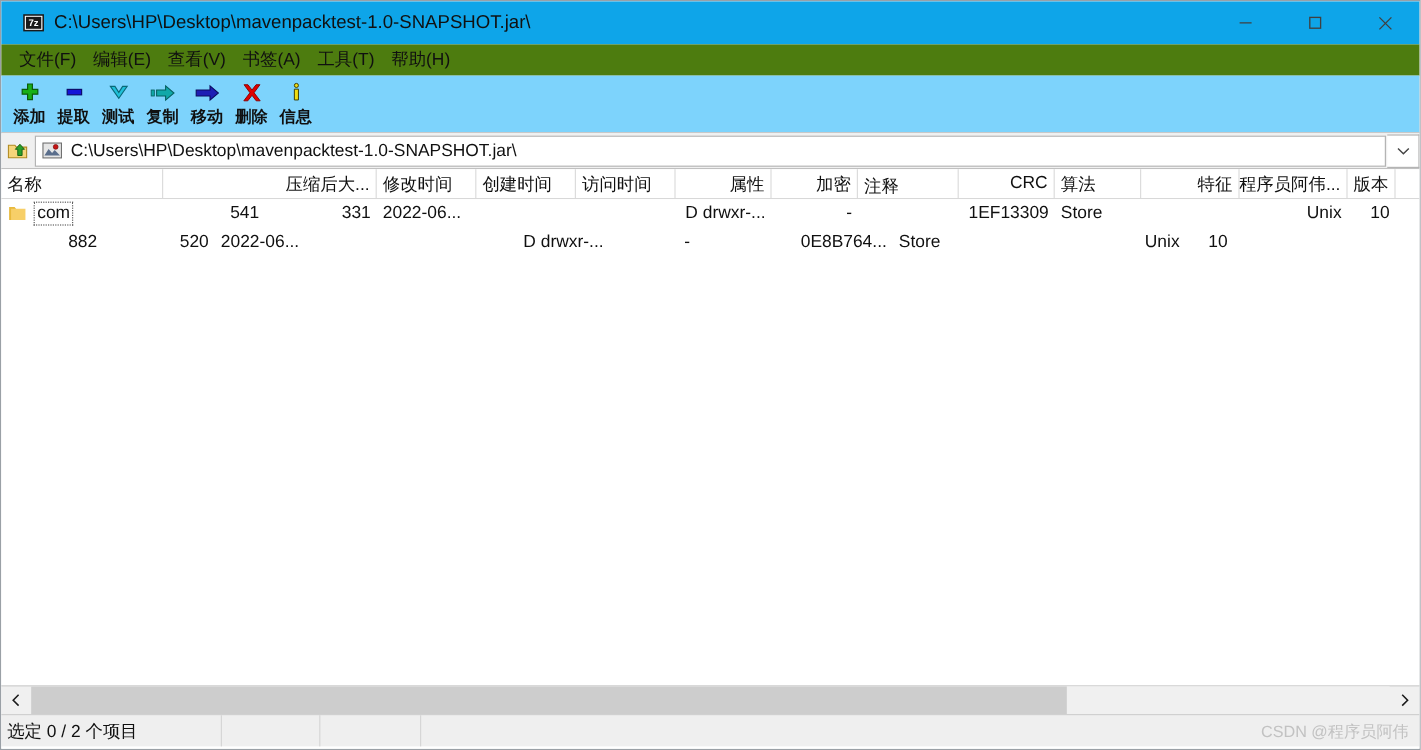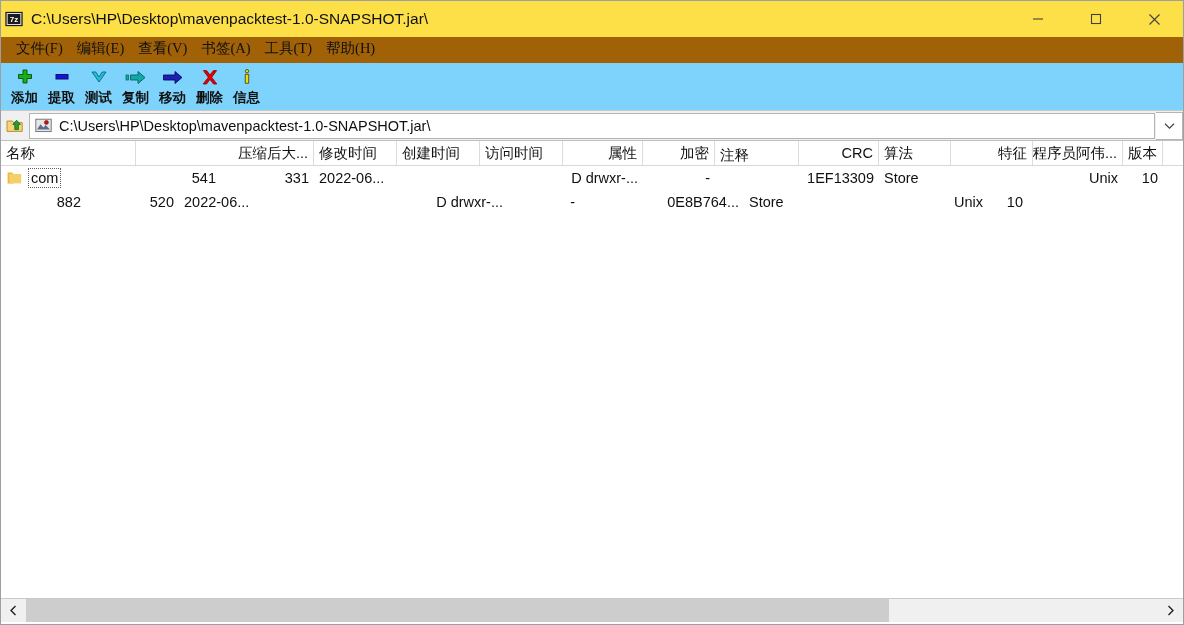--- a/index.html
+++ b/index.html
@@ -20,24 +20,24 @@
     box-sizing: border-box;
     overflow: hidden;
     display: flex;
     flex-direction: column;
   }
 
   
   .titlebar {
     height: 36px;
     min-height: 36px;
-    background: #fde047;
-    display: flex;
-    align-items: center;
-    padding-left: 4px;
+    background: #0ea5e9;
+    display: flex;
+    align-items: center;
+    padding-left: 18px;
     box-sizing: border-box;
   }
   .app-icon {
     width: 18px;
     height: 18px;
     margin-right: 8px;
     flex: 0 0 auto;
     display: block;
   }
   .title-text {
@@ -61,24 +61,24 @@
     align-items: center;
     justify-content: center;
     cursor: default;
   }
 
   
   .menubar {
     height: 26px;
     min-height: 26px;
     display: flex;
+    align-items: center;
     padding-left: 8px;
-    background: #a16207;
-    box-sizing: border-box;
-    font-family: Liberation Serif, serif;
+    background: #4d7c0f;
+    box-sizing: border-box;
   }
   .menu-item {
     font-size: 14.5px;
     color: #101010;
     padding: 2px 7px 3px 7px;
     white-space: nowrap;
     cursor: default;
   }
 
   
@@ -597,15 +597,22 @@
     <div class="hs-track">
       <div class="hs-thumb" id="hsThumb" style="left: 0px; width: 863px;"></div>
     </div>
     <div class="hs-arrow">
       <svg width="9" height="11" viewBox="0 0 9 11">
         <path d="M2.5 1 L7 5.5 L2.5 10" fill="none" stroke="#1a1a1a" stroke-width="1.3"></path>
       </svg>
     </div>
   </div>
 
+  <div class="statusbar">
+    <div class="sb-pane" style="width:184px">选定 0 / 2 个项目</div>
+    <div class="sb-pane" style="width:82px"></div>
+    <div class="sb-pane" style="width:84px"></div>
+    <div class="sb-pane grow"></div>
+    <div class="watermark">CSDN @程序员阿伟</div>
+  </div>
 
   <div class="bottom-edge"></div>
 </div>
 
 </body></html>

